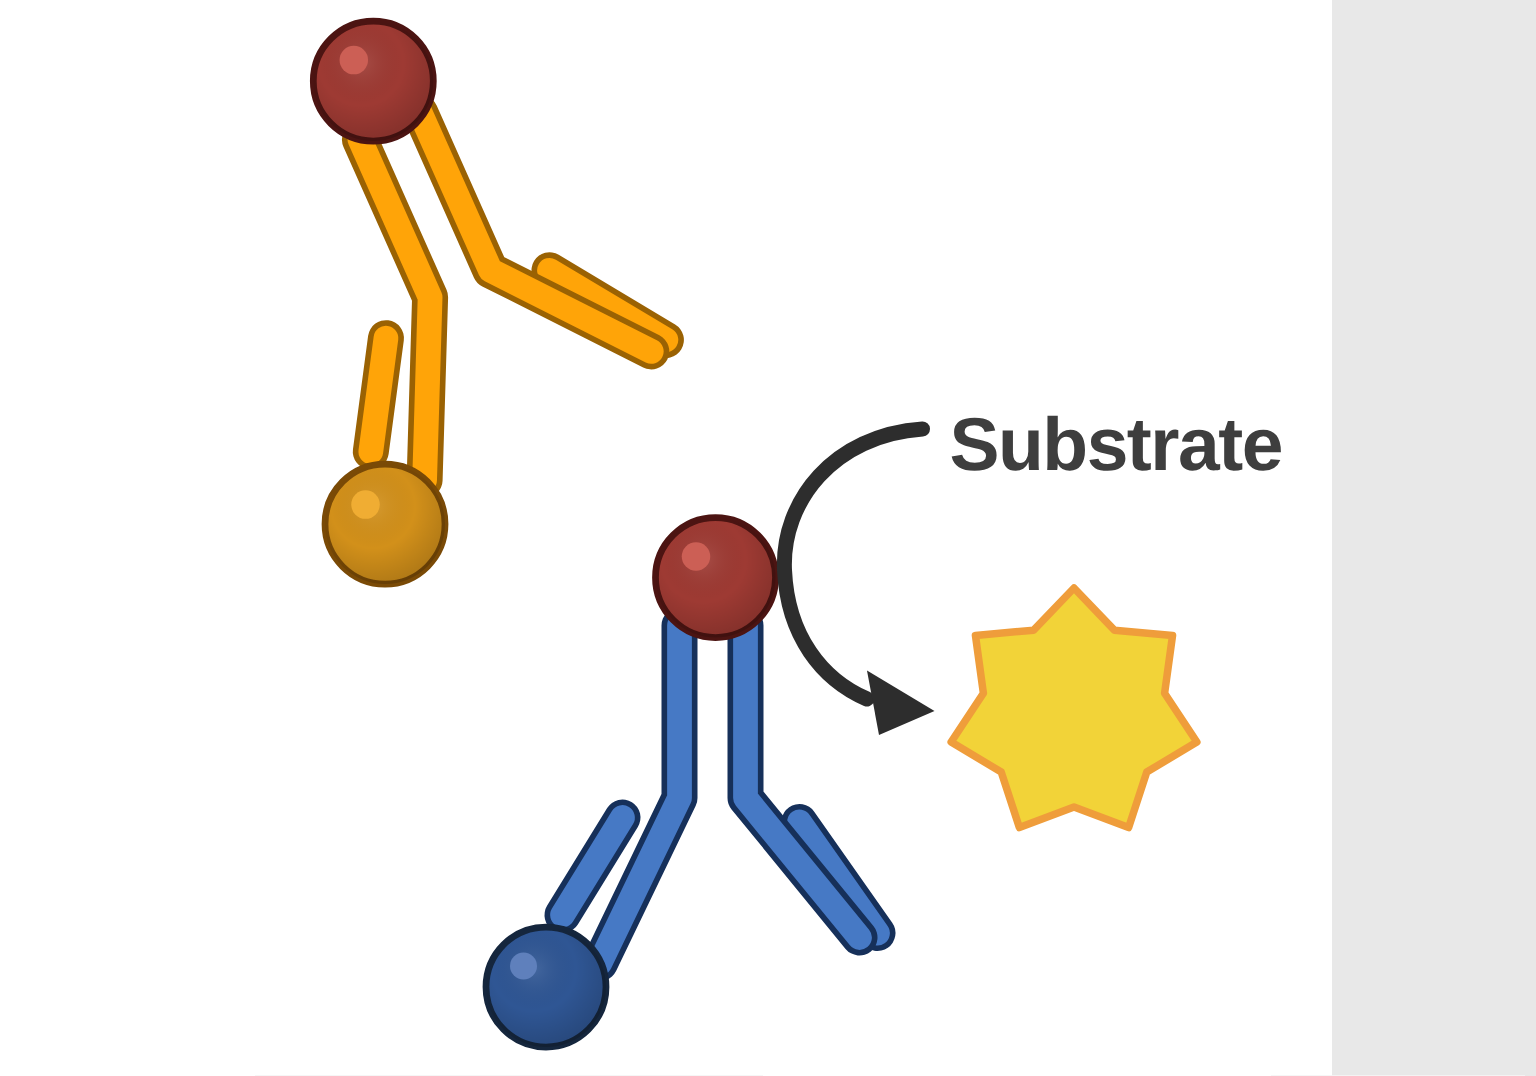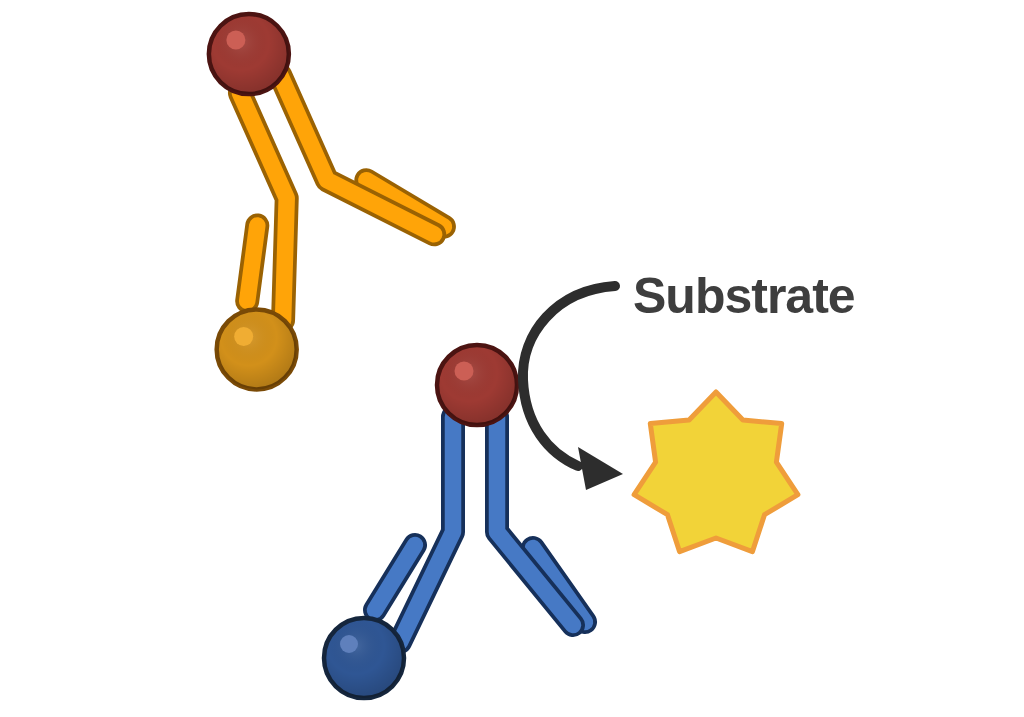--- a/index.html
+++ b/index.html
@@ -1,19 +1,19 @@
 <!DOCTYPE html>
 <html style="--bg: #FFFFFF; --text: #3E3E3E; --arrow: #2D2D2D; --orange-core: #FFA408; --orange-outline: #9A6203; --blue-core: #4679C5; --blue-outline: #16305A; --enzyme-fill: #9E3A33; --enzyme-outline: #4C1412; --enzyme-hi: #CC5F55; --gold-fill: #D2901A; --gold-outline: #7A4A06; --gold-hi: #F0AD33; --blueball-fill: #2F5694; --blueball-outline: #15263D; --blueball-hi: #5F80BC; --star-fill: #F2D338; --star-outline: #EF9D3B;"><head>
 <meta charset="utf-8">
 <style>
   html,body{margin:0;padding:0;}
   body{background:#e8e8e8;font-family:"Liberation Sans",sans-serif;}
   #scene{
     position:relative;
-    width:1024px;height:717px;
+    width:888px;height:717px;
     background:var(--bg,#fff);
     overflow:hidden;
   }
   svg{display:block;}
 
   
   .antibody path{fill:none;stroke-linecap:round;stroke-linejoin:round;}
   .antibody .outline-stroke{stroke-width:24px;}
   .antibody .core-stroke{stroke-width:16.5px;}
   .ab-orange .outline-stroke{stroke:var(--orange-outline,#9A6203);}

